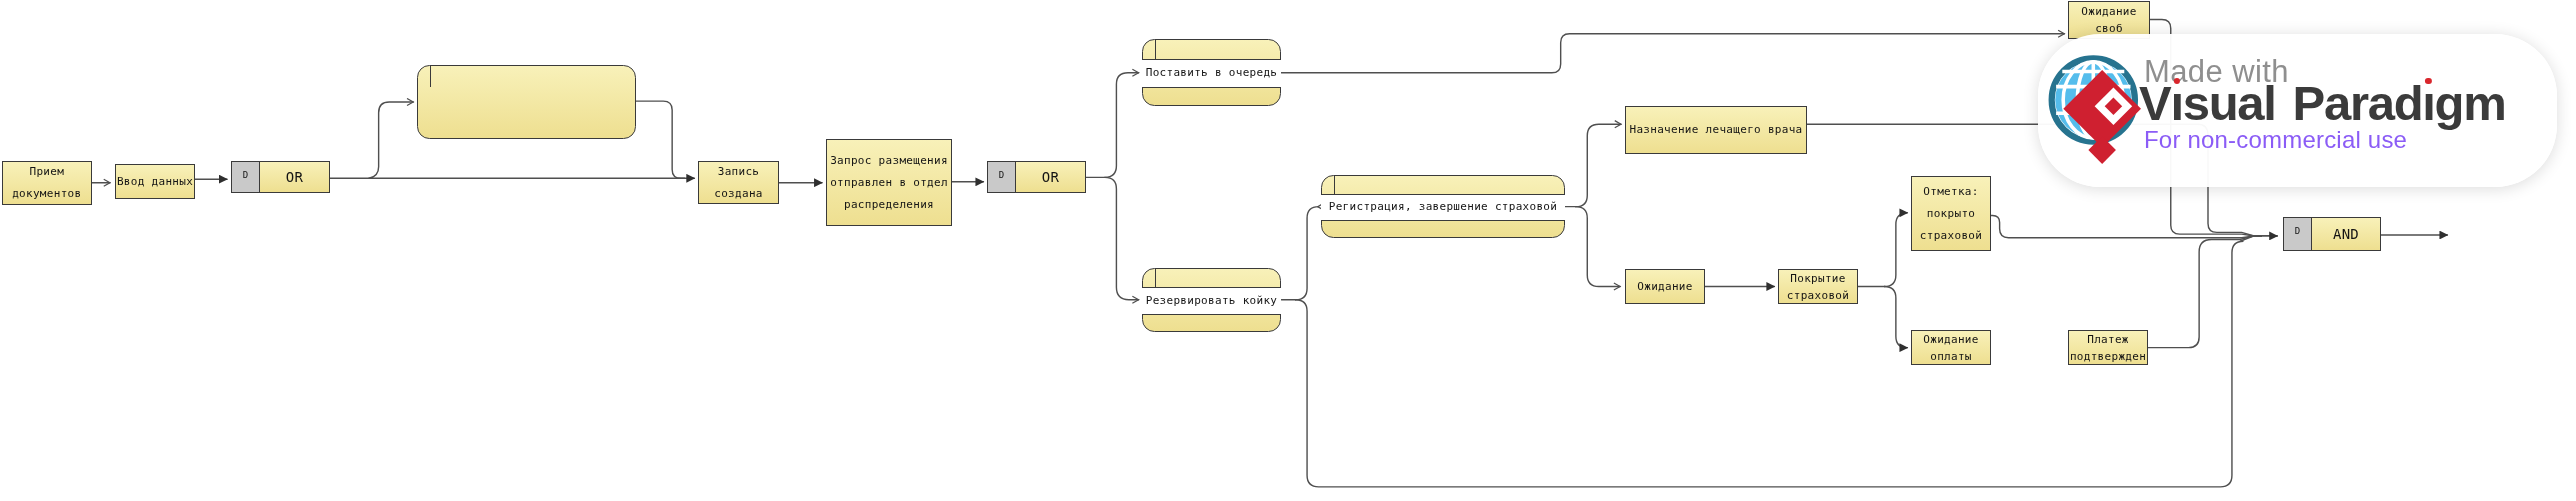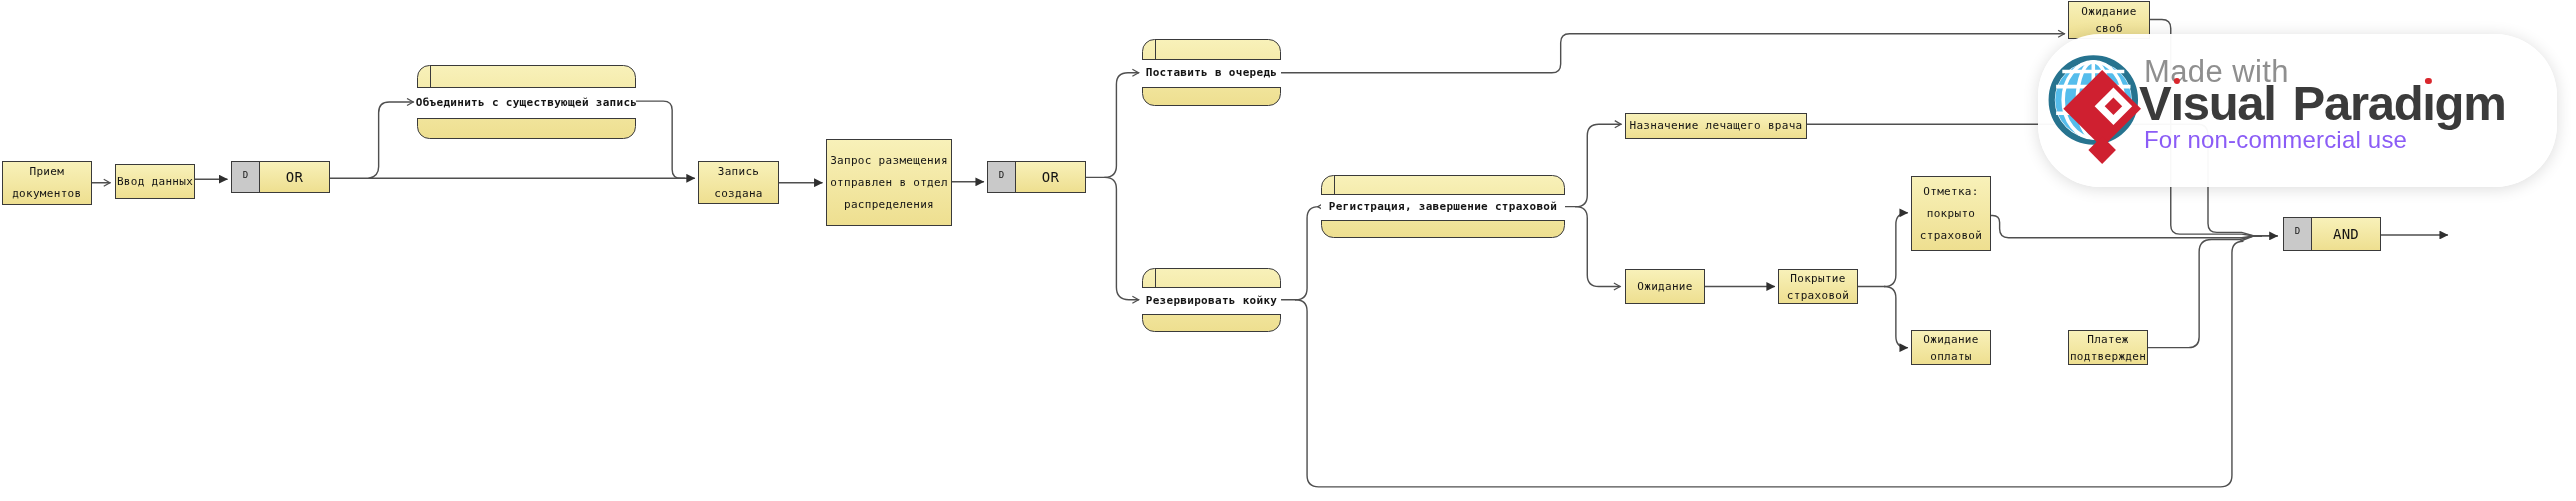--- a/index.html
+++ b/index.html
@@ -14,21 +14,21 @@
     border:1.2px solid #3a3a3a;
     display:flex; align-items:center; justify-content:center;
     text-align:center; white-space:pre-line;
     font-size:11px; line-height:22px; letter-spacing:0.3px;
   }
   .node.compact{line-height:17px;}
   .node.process{border-radius:12.4px; background:linear-gradient(#f8f1b9, #eedf90);}
   .proc-label{
     position:absolute; left:-0.9px; right:-0.9px; top:29%; height:42%;
     background:#ffffff; border-top:1.2px solid #3a3a3a; border-bottom:1.2px solid #3a3a3a;
-    display:flex; align-items:center; justify-content:center; white-space:nowrap;font-weight:bold;
+    display:flex; align-items:center; justify-content:center; white-space:nowrap;
   }
   .proc-tick{
     position:absolute; left:12.4px; top:0; height:29%; width:0;
     border-left:1.2px solid #3a3a3a;
   }
   .gateway{padding:0; display:flex; align-items:stretch; background:none;}
   .gw-d{
     width:28px; background:#c9c9c9; border-right:1.2px solid #3a3a3a;
     display:flex; justify-content:center; align-items:flex-start;
     font-size:9px; padding-top:1.8px; box-sizing:border-box;
@@ -113,21 +113,20 @@
 
   <div class="node" style="left:115px;top:164px;width:80px;height:35px">Ввод данных</div>
 
   <div class="node gateway" style="left:231px;top:161px;width:99px;height:32px">
     <span class="gw-d">D</span>
     <span class="gw-label">OR</span>
   </div>
 
   <div class="node process" style="left:417px;top:65px;width:219px;height:74px">
     <span class="proc-tick"></span>
-    <div class="proc-label">Объединить с существующей запись</div>
   </div>
 
   <div class="node" style="left:698px;top:161px;width:81px;height:43px">Запись
 создана</div>
 
   <div class="node" style="left:826px;top:139px;width:126px;height:87px">Запрос размещения
 отправлен в отдел
 распределения</div>
 
   <div class="node gateway" style="left:987px;top:161px;width:99px;height:32px">
@@ -143,21 +142,21 @@
   <div class="node process" style="left:1142px;top:268px;width:139px;height:64px">
     <span class="proc-tick"></span>
     <div class="proc-label">Резервировать койку</div>
   </div>
 
   <div class="node process" style="left:1321px;top:175px;width:244px;height:63px">
     <span class="proc-tick"></span>
     <div class="proc-label">Регистрация, завершение страховой</div>
   </div>
 
-  <div class="node" style="left:1625px;top:113px;width:182px;height:26px">Назначение лечащего врача</div>
+  <div class="node" style="left:1625px;top:106px;width:182px;height:48px">Назначение лечащего врача</div>
 
   <div class="node" style="left:1625px;top:269px;width:80px;height:35px">Ожидание</div>
 
   <div class="node compact" style="left:1778px;top:269px;width:80px;height:35px">Покрытие
 страховой</div>
 
   <div class="node" style="left:1911px;top:176px;width:80px;height:75px">Отметка:
 покрыто
 страховой</div>
 

